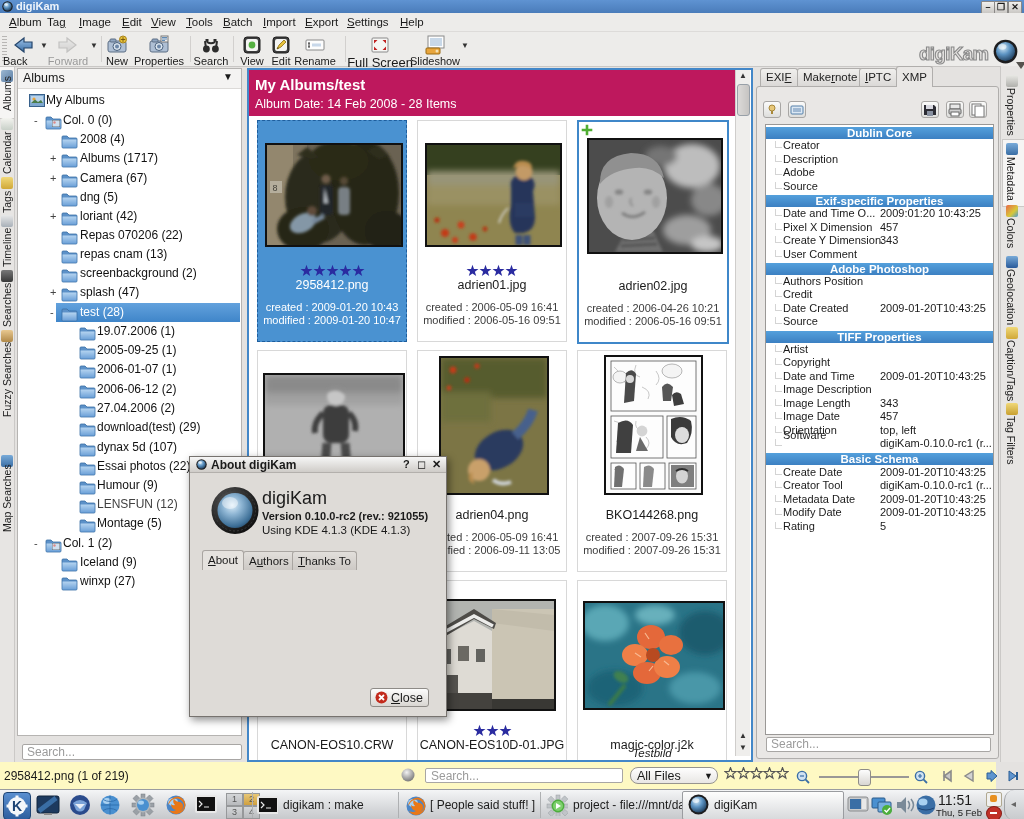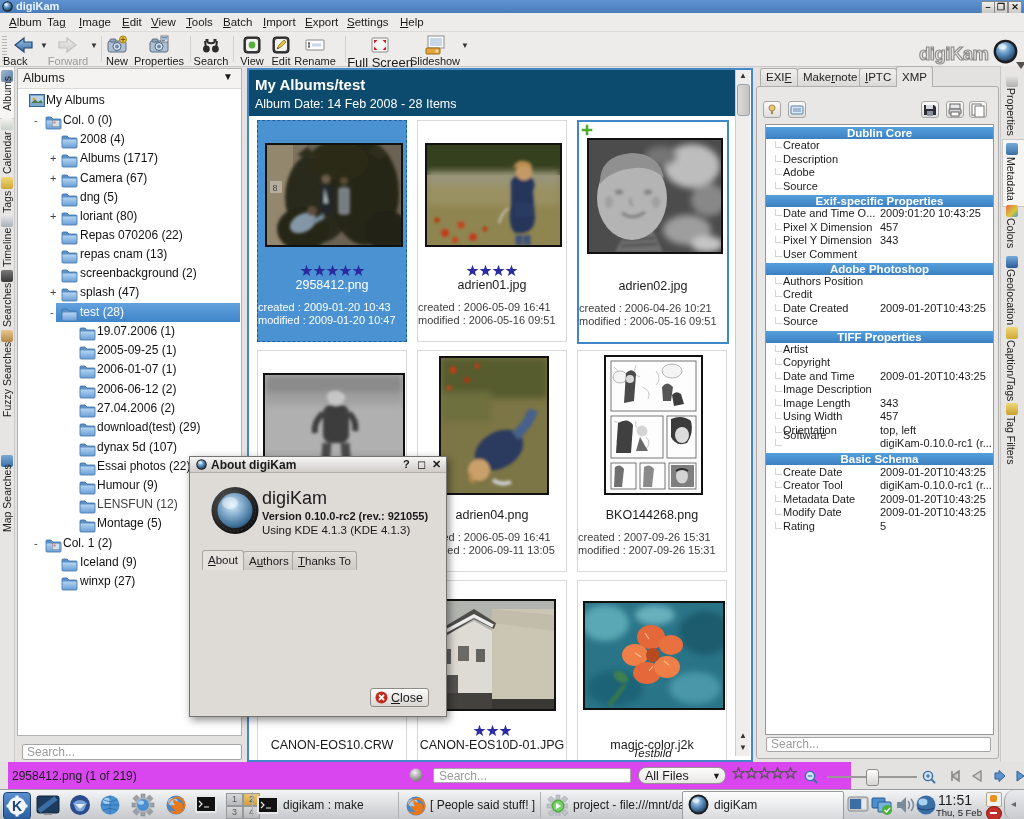--- a/index.html
+++ b/index.html
@@ -25,47 +25,47 @@
 .vtabR{position:absolute;transform-origin:0 0;transform:rotate(90deg);font-size:10.5px;color:#222;white-space:nowrap;}
 
 #lpanel{left:17px;top:68px;width:223px;height:666px;background:#fff;border:1px solid #b6b4b2;}
 #lphead{left:0;top:0;width:100%;height:19px;background:#f4f3f2;border-bottom:1px solid #dcdad8;}
 .trow{position:absolute;left:0;width:100%;height:19px;line-height:19px;font-size:12px;white-space:nowrap;}
 .trow .exp{position:absolute;font-size:11px;color:#444;top:0;}
 .ficon{position:absolute;top:3px;}
 #lsearch{left:22px;top:744px;width:214px;height:14px;background:#fff;border:1px solid #a8a6a4;border-radius:2px;color:#9b9b9b;font-size:12px;padding-left:4px;line-height:14px;}
 
 #cpanel{left:247px;top:68px;width:502px;height:690px;background:#fff;border:2px solid #4387c8;}
-#chead{left:0;top:0;width:486px;height:46px;background:#0c4a6e;color:#fff;text-align:center;}
+#chead{left:0;top:0;width:486px;height:46px;background:#be185d;color:#fff;text-align:center;}
 #cbody{left:0;top:46px;width:486px;height:644px;background:#fff;overflow:hidden;}
 .cell{position:absolute;width:148px;height:220px;background:#fff;border:1px solid #d8d8d8;}
 .cell.sel{background:#4a92d1;border:1px dashed #1e5e9e;}
 .cell.cur{border:2px solid #3f87c9;}
 .cimg{position:absolute;border:2px solid #111;}
 .cname{position:absolute;width:100%;text-align:center;font-size:12.5px;left:0;}
-.cdates{position:absolute;width:100%;font-size:11px;color:#3c3c3c;left:0;line-height:12.5px;}
+.cdates{position:absolute;width:100%;text-align:center;font-size:11px;color:#3c3c3c;left:0;line-height:12.5px;}
 .sel .cdates,.sel .cname{color:#fff;}
 .stars{position:absolute;width:100%;text-align:center;left:0;}
 #cscroll{left:486px;top:0px;width:14px;height:686px;background:#efeeec;border-left:1px solid #cfcdcb;}
 .sbtn{position:absolute;left:1px;width:12px;height:12px;text-align:center;font-size:8px;color:#333;line-height:12px;}
 #cthumb{position:absolute;left:1px;top:14px;width:11px;height:30px;background:linear-gradient(90deg,#dcdad8,#c6c4c2);border:1px solid #98a0a8;border-radius:3px;}
 
 #rpanel{left:754px;top:66px;width:245px;height:696px;}
 .rtab{position:absolute;top:2px;height:17px;line-height:17px;padding:0 5px;font-size:11.5px;background:linear-gradient(#f0efed,#dbd9d7);border:1px solid #b0aeac;border-bottom:none;border-radius:3px 3px 0 0;color:#222;}
 .rtab.on{background:#e9e7e5;height:20px;top:0px;line-height:20px;z-index:3;}
 #rbody{position:absolute;left:2px;top:20px;width:241px;height:671px;background:#e9e7e5;border:1px solid #b0aeac;border-radius:3px;}
 .mtbtn{position:absolute;top:14px;width:16px;height:15px;background:linear-gradient(#fbfbfa,#dededc);border:1px solid #a8a6a4;border-radius:3px;}
 #mlist{position:absolute;left:8px;top:37px;width:227px;height:609px;background:#fff;border:1px solid #9a9896;font-size:11.5px;}
 .mbar{position:absolute;left:0;width:100%;height:12px;background:linear-gradient(#54a0dc,#3c80c2);color:#fff;font-weight:bold;font-size:11.5px;text-align:center;line-height:12px;}
 .mrow{position:absolute;left:17px;height:13.6px;line-height:13.6px;white-space:nowrap;font-size:11px;}
 .mval{position:absolute;left:114px;height:13.6px;line-height:13.6px;white-space:nowrap;font-size:11px;}
 .mtree{position:absolute;left:9px;width:6px;height:6px;border-left:1px solid #d4d4d4;border-bottom:1px solid #d4d4d4;}
 #rsearch{position:absolute;left:9px;top:650px;width:219px;height:13px;background:#fff;border:1px solid #a8a6a4;border-radius:2px;color:#9b9b9b;font-size:12px;padding-left:4px;line-height:13px;}
 
-#statusbar{left:8px;top:762px;width:843px;height:27px;background:#d946ef;}
+#statusbar{left:0;top:762px;width:996px;height:27px;background:#fef9c3;}
 
 #taskbar{left:0;top:789px;width:1024px;height:30px;background:linear-gradient(#f4f5f6,#d2d4d7 70%,#c6c8cb);border-top:1px solid #9a9ca0;}
 .tklbl{position:absolute;top:8px;font-size:12px;color:#1c1c1c;white-space:nowrap;}
 
 #dlg{left:189px;top:456px;width:256px;height:259px;background:#dedbd7;border:1px solid #76726e;box-shadow:2px 3px 8px rgba(0,0,0,.45);white-space:nowrap;}
 #dlgtitle{left:0;top:0;width:100%;height:15px;background:linear-gradient(#f6f6f6,#cfccc8);border-bottom:1px solid #b3b0ac;}
 .dtab{position:absolute;top:0;height:18px;line-height:18px;padding:0 5px;font-size:11.5px;background:linear-gradient(#e2dfdb,#cdc9c5);border:1px solid #a9a5a1;border-bottom:none;border-radius:3px 3px 0 0;}
 .dtab.on{background:#e5e2de;height:19px;z-index:2;}
 .lnk{color:#2069b0;text-decoration:underline;}
 </style>
@@ -279,21 +279,21 @@
         <svg class="ficon" style="left:43px" width="17" height="16" viewBox="0 0 17 16">
           <use href="#folder"></use>
         </svg>
         <span style="position:absolute;left:62px;color:#111">dng (5)</span>
       </div>
 <div class="trow" style="top:138px">
         <span class="exp" style="left:32px">+</span>
         <svg class="ficon" style="left:43px" width="17" height="16" viewBox="0 0 17 16">
           <use href="#folder"></use>
         </svg>
-        <span style="position:absolute;left:62px;color:#111">loriant (80)</span>
+        <span style="position:absolute;left:62px;color:#111">loriant (42)</span>
       </div>
 <div class="trow" style="top:157px">
         <svg class="ficon" style="left:43px" width="17" height="16" viewBox="0 0 17 16">
           <use href="#folder"></use>
         </svg>
         <span style="position:absolute;left:62px;color:#111">Repas 070206 (22)</span>
       </div>
 <div class="trow" style="top:176px">
         <svg class="ficon" style="left:43px" width="17" height="16" viewBox="0 0 17 16">
           <use href="#folder"></use>
@@ -743,21 +743,21 @@
 <div class="mtree" style="top:57px"></div>
 <div class="mrow" style="top:55px">Source</div>
 <div class="mbar" style="top:70px">Exif-specific Properties</div>
 <div class="mtree" style="top:84px"></div>
 <div class="mrow" style="top:82px">Date and Time O...</div>
 <div class="mval" style="top:82px">2009:01:20 10:43:25</div>
 <div class="mtree" style="top:98px"></div>
 <div class="mrow" style="top:96px">Pixel X Dimension</div>
 <div class="mval" style="top:96px">457</div>
 <div class="mtree" style="top:111px"></div>
-<div class="mrow" style="top:109px">Pixel Y Dimension</div>
+<div class="mrow" style="top:109px">Create Y Dimension</div>
 <div class="mval" style="top:109px">343</div>
 <div class="mtree" style="top:125px"></div>
 <div class="mrow" style="top:123px">User Comment</div>
 <div class="mbar" style="top:138px">Adobe Photoshop</div>
 <div class="mtree" style="top:152px"></div>
 <div class="mrow" style="top:150px">Authors Position</div>
 <div class="mtree" style="top:165px"></div>
 <div class="mrow" style="top:163px">Credit</div>
 <div class="mtree" style="top:179px"></div>
 <div class="mrow" style="top:177px">Date Created</div>
@@ -771,21 +771,21 @@
 <div class="mrow" style="top:231px">Copyright</div>
 <div class="mtree" style="top:247px"></div>
 <div class="mrow" style="top:245px">Date and Time</div>
 <div class="mval" style="top:245px">2009-01-20T10:43:25</div>
 <div class="mtree" style="top:260px"></div>
 <div class="mrow" style="top:258px">Image Description</div>
 <div class="mtree" style="top:274px"></div>
 <div class="mrow" style="top:272px">Image Length</div>
 <div class="mval" style="top:272px">343</div>
 <div class="mtree" style="top:287px"></div>
-<div class="mrow" style="top:285px">Using Width</div>
+<div class="mrow" style="top:285px">Image Date</div>
 <div class="mval" style="top:285px">457</div>
 <div class="mtree" style="top:301px"></div>
 <div class="mrow" style="top:299px">Orientation</div>
 <div class="mval" style="top:299px">top, left</div>
 <div class="mtree" style="top:314px"></div>
 <div class="mrow" style="top:304px">Software</div>
 <div class="mval" style="top:312px">digiKam-0.10.0-rc1 (r...</div>
 <div class="mbar" style="top:328px">Basic Schema</div>
 <div class="mtree" style="top:343px"></div>
 <div class="mrow" style="top:341px">Create Date</div>

